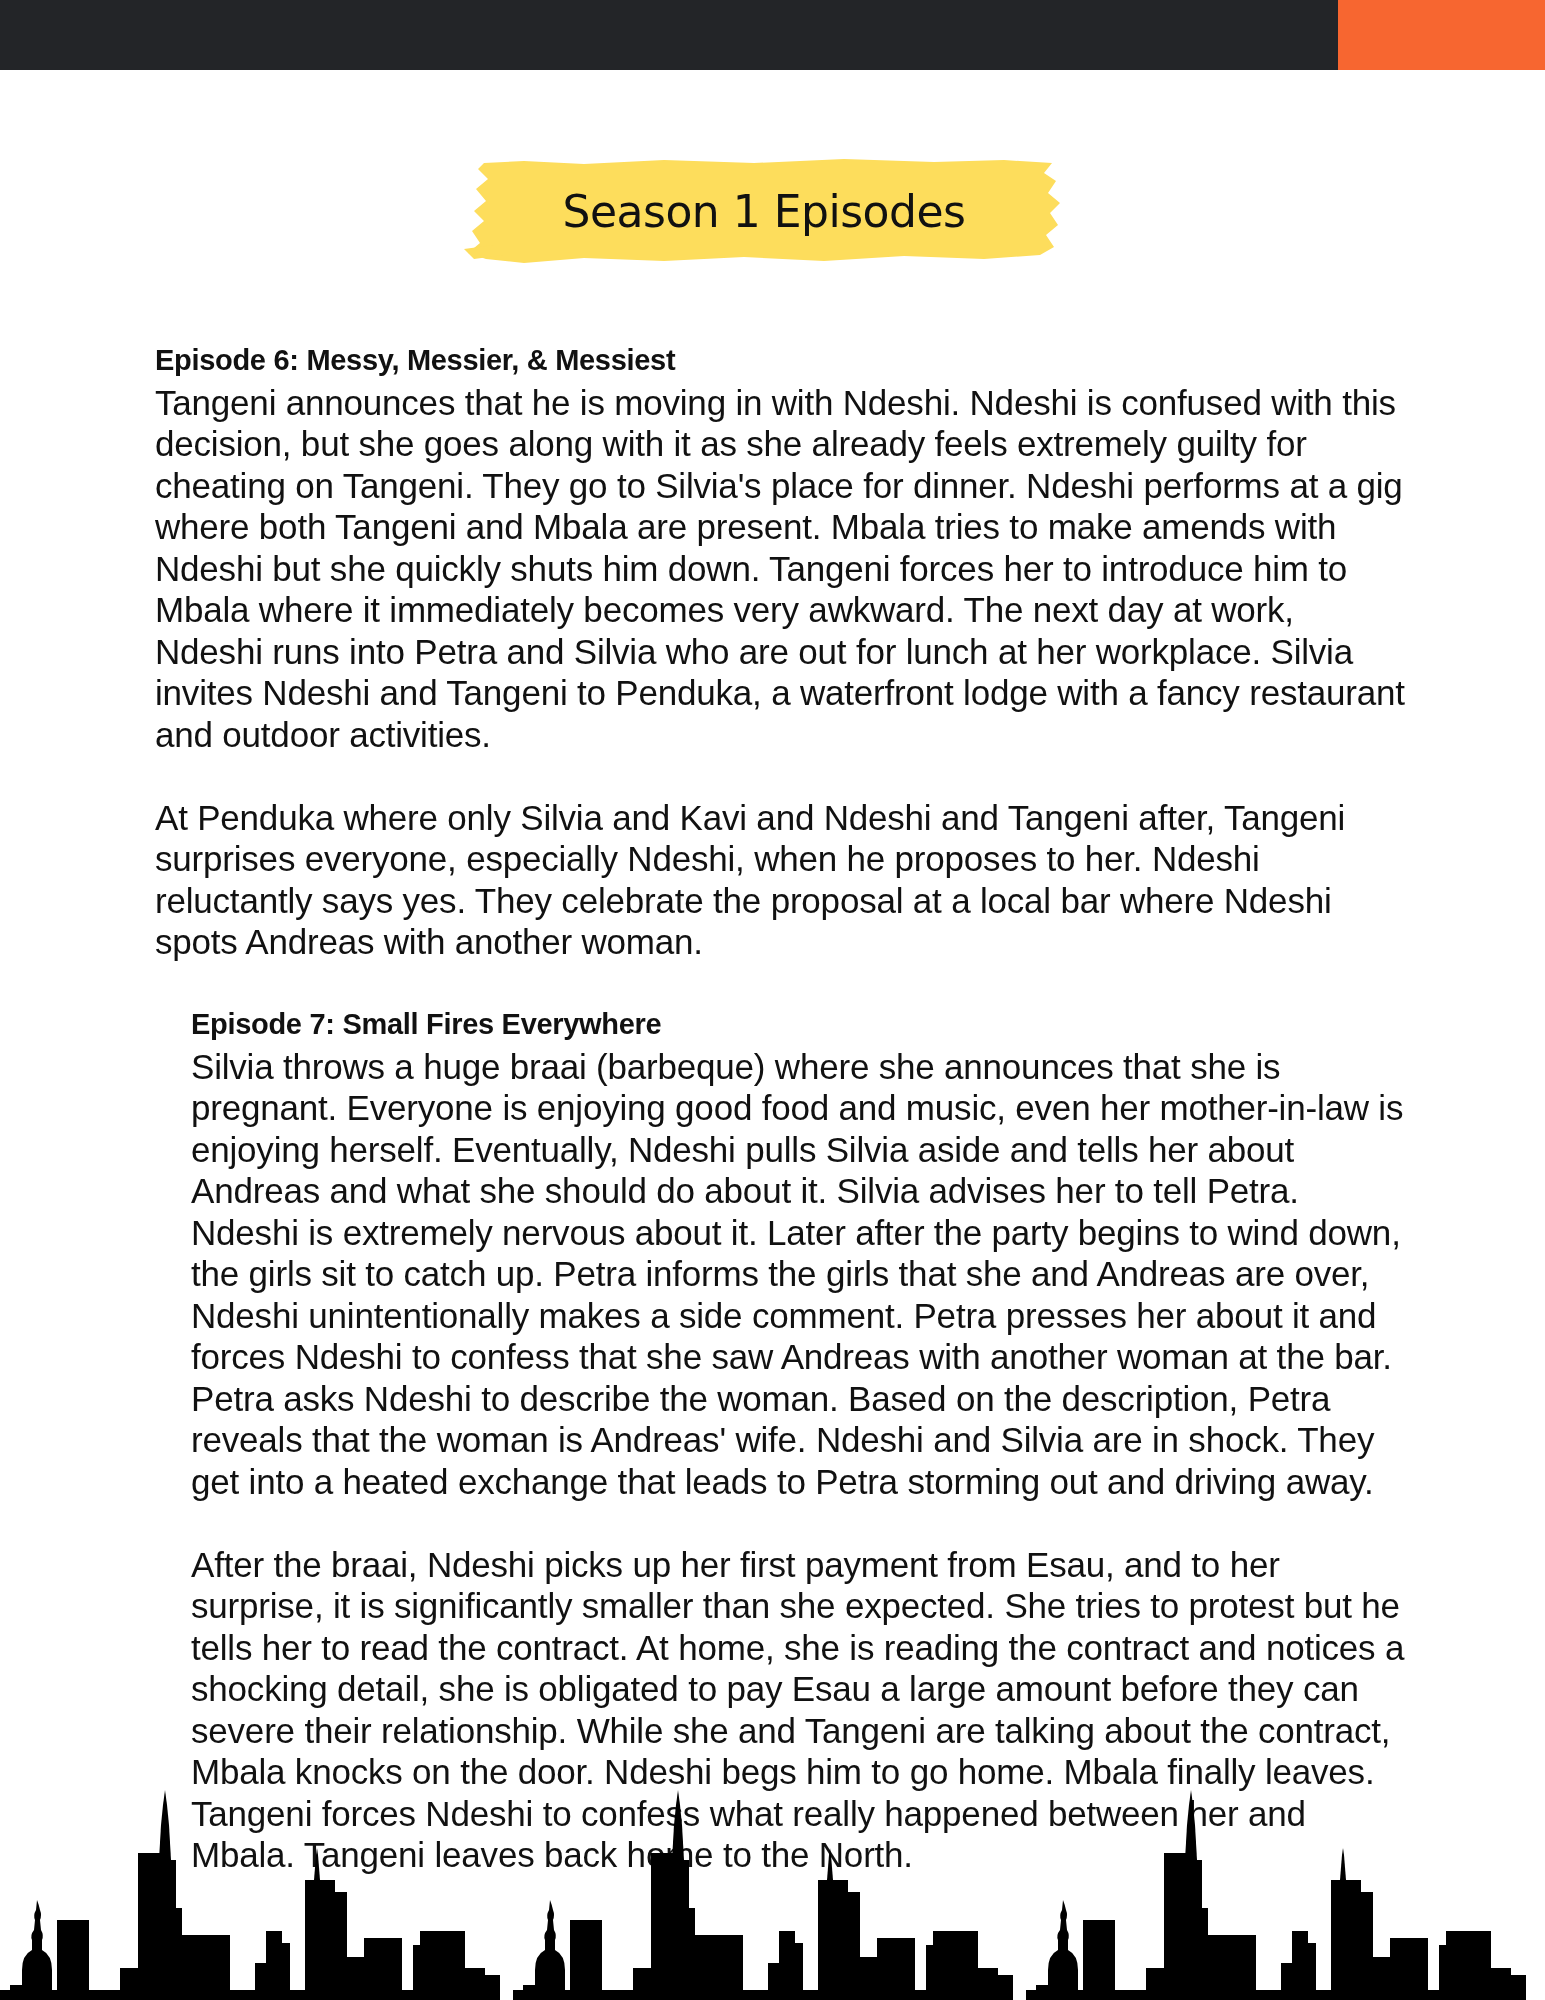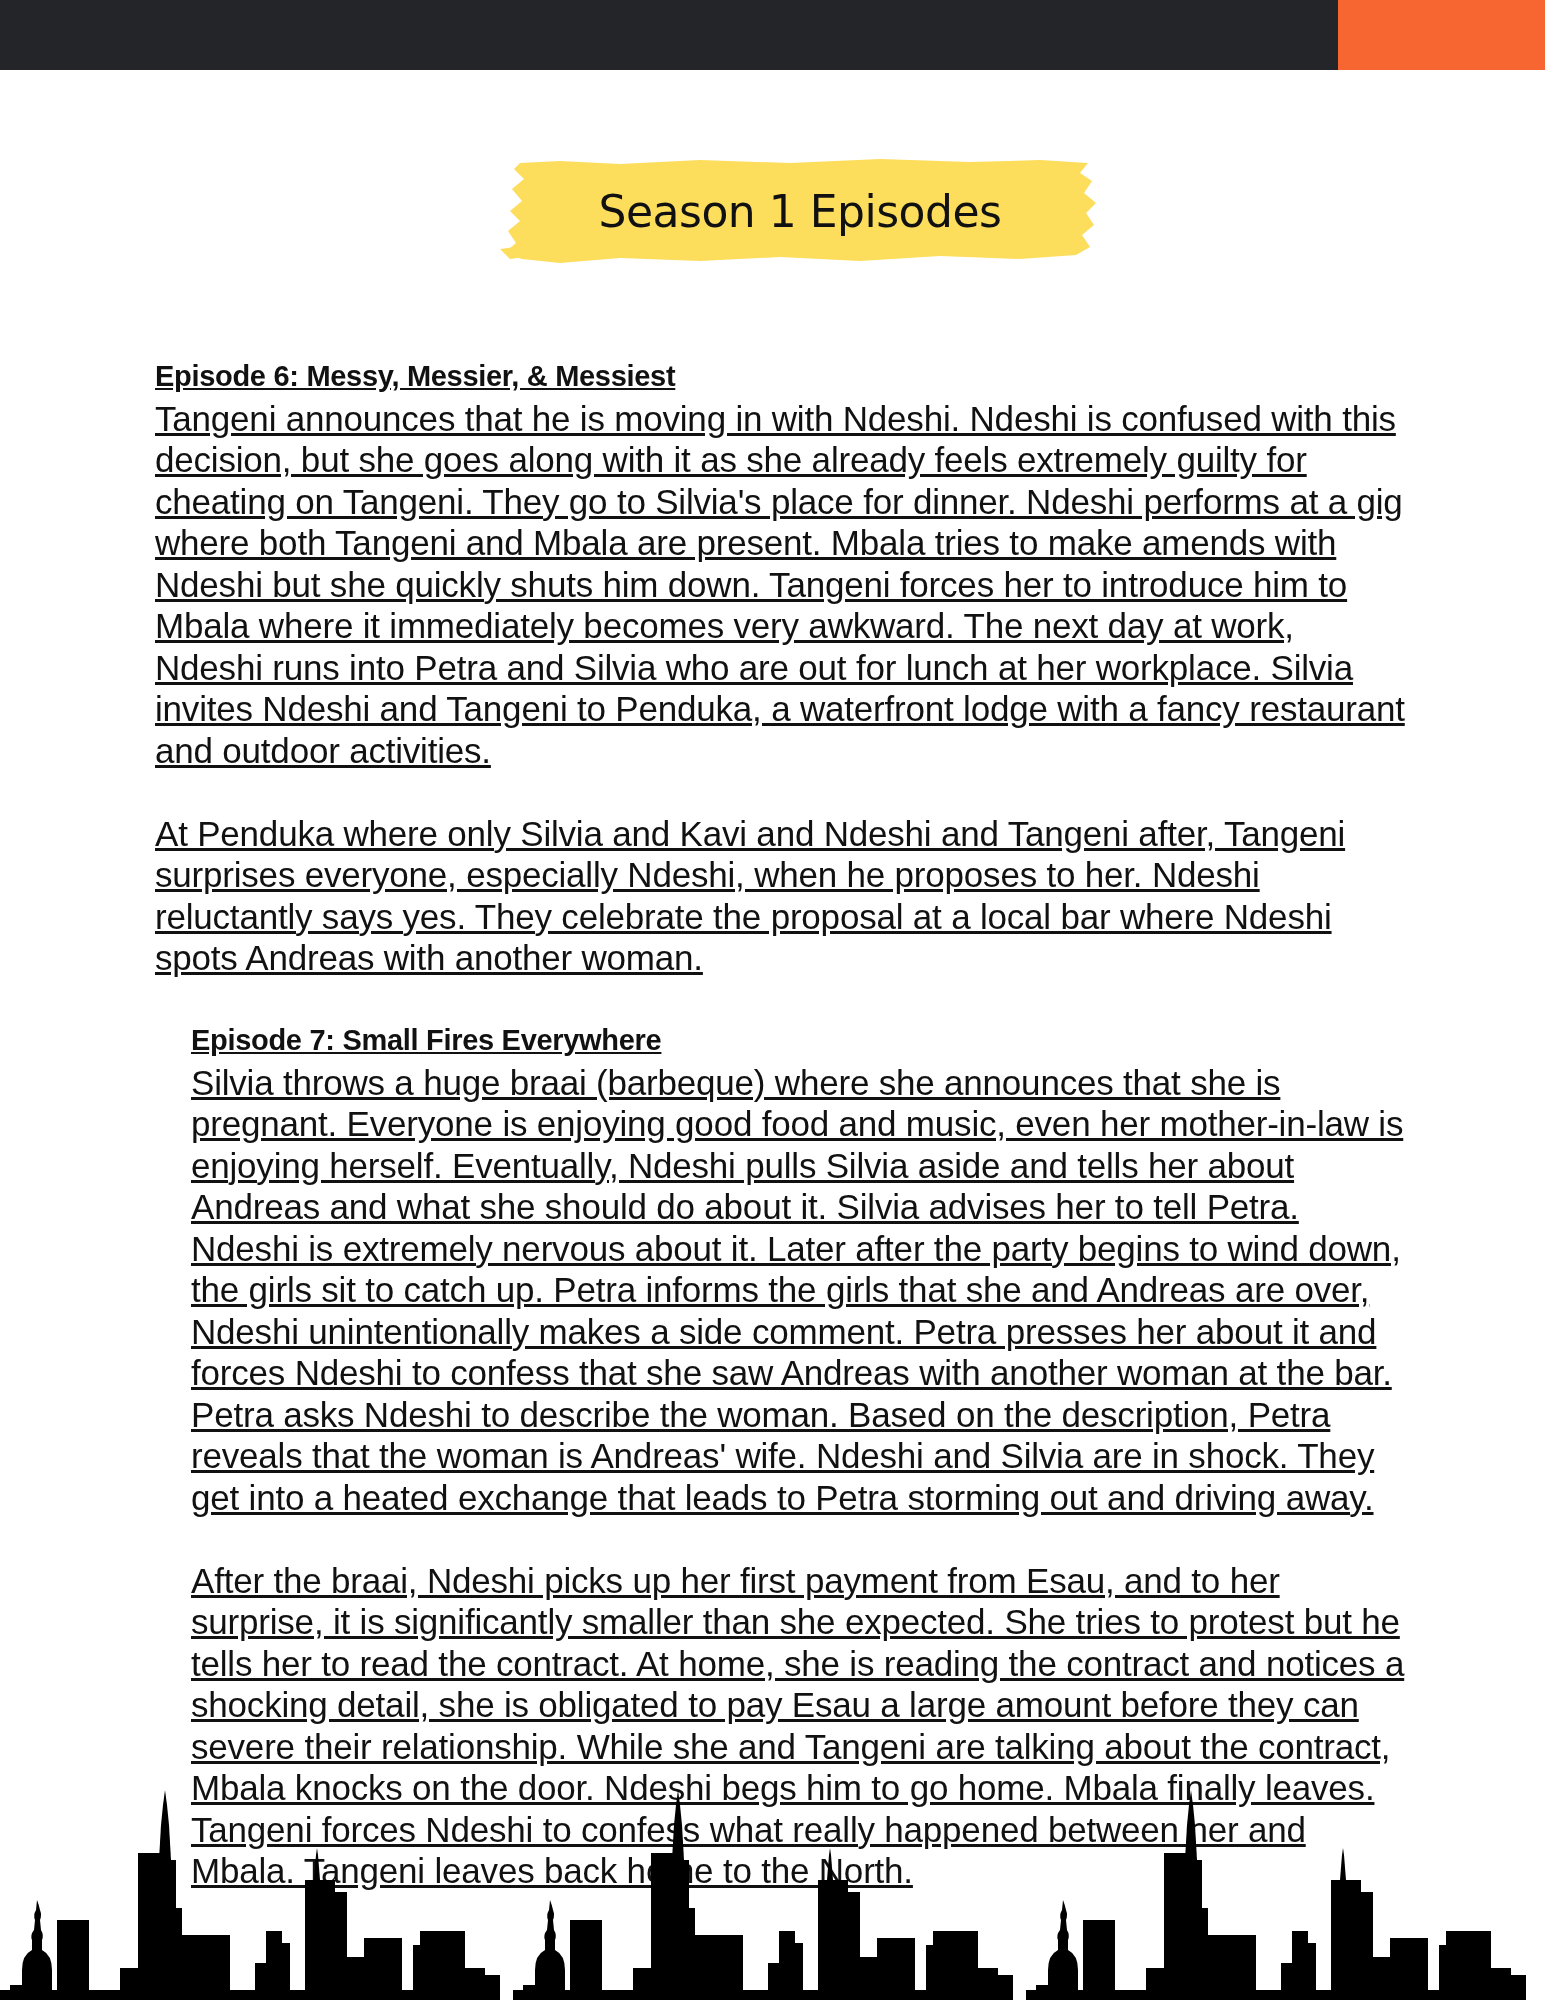--- a/index.html
+++ b/index.html
@@ -1,25 +1,25 @@
 <!DOCTYPE html>
 <html><head>
 <meta charset="utf-8">
 <style>
   html, body { margin: 0; padding: 0; background: #ffffff; }
   body { width: 1545px; height: 2000px; position: relative; overflow: hidden;
          font-family: "Liberation Sans", "DejaVu Sans", sans-serif; color: #111111; }
   .topbar { position: absolute; left: 0; top: 0; width: 1545px; height: 70px; background: #232528; }
   .topbar-accent { position: absolute; right: 0; top: 0; width: 207px; height: 70px; background: #f76630; }
-  .title-wrap { position: absolute; left: 500px; top: 155px; width: 600px; height: 112px; }
+  .title-wrap { position: absolute; left: 464px; top: 155px; width: 600px; height: 112px; }
   .title-wrap svg { position: absolute; left: 0; top: 0; width: 600px; height: 112px; }
   .title-text { position: absolute; left: 0; top: 0; width: 600px; height: 112px; display: flex;
                 align-items: center; justify-content: center; font-size: 44px; color: #111111;
                 font-family: "DejaVu Sans", sans-serif; font-weight: normal; letter-spacing: -0.5px; }
-  .content { position: absolute; left: 155px; top: 356px; width: 1250px; text-decoration: underline; }
+  .content { position: absolute; left: 155px; top: 340px; width: 1250px; }
   .ep-title { font-weight: bold; font-size: 29px; line-height: 41.5px; margin: 0; letter-spacing: -0.3px; }
   .para { font-size: 35px; line-height: 41.5px; margin: 0 0 41.5px 0; letter-spacing: -0.2px; }
   .ep-block { margin-bottom: 0; }
   .ep-block + .ep-block { margin-top: 21px; margin-left: 36px; }
   .skyline { position: absolute; left: 0; bottom: 0; width: 1545px; height: 215px; }
 </style>
 </head>
 <body>
 
 <div class="topbar"></div>

